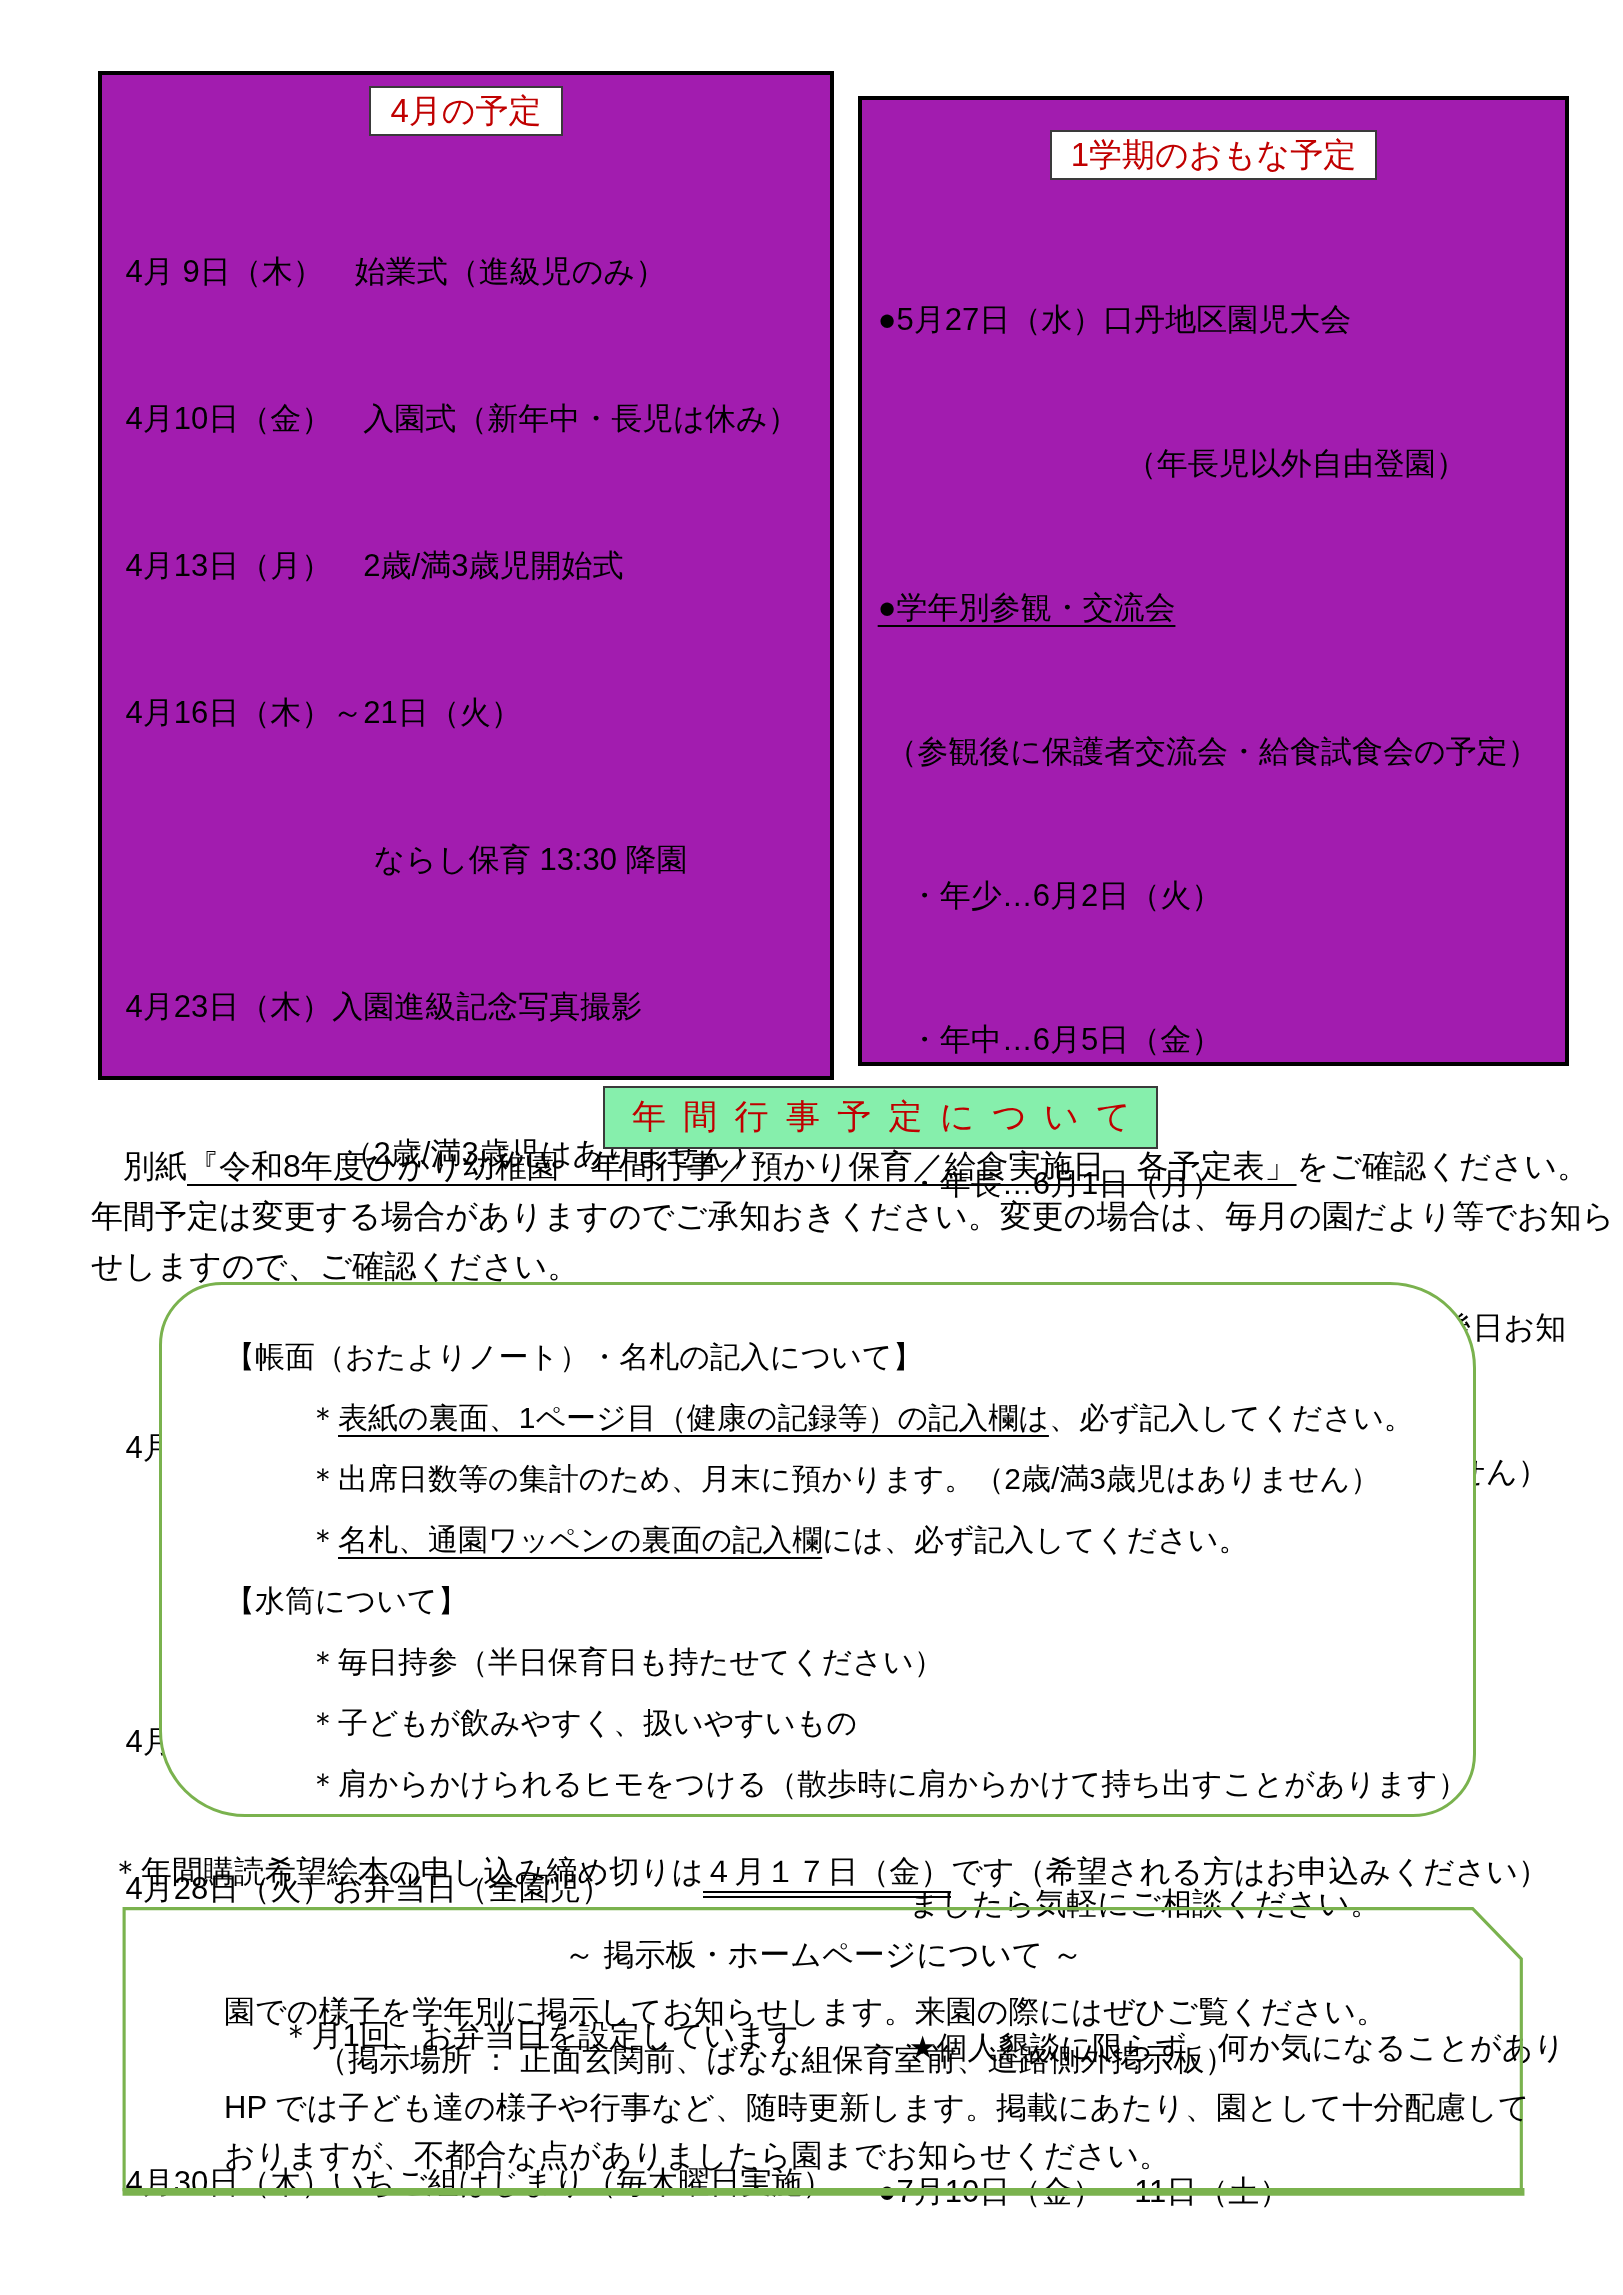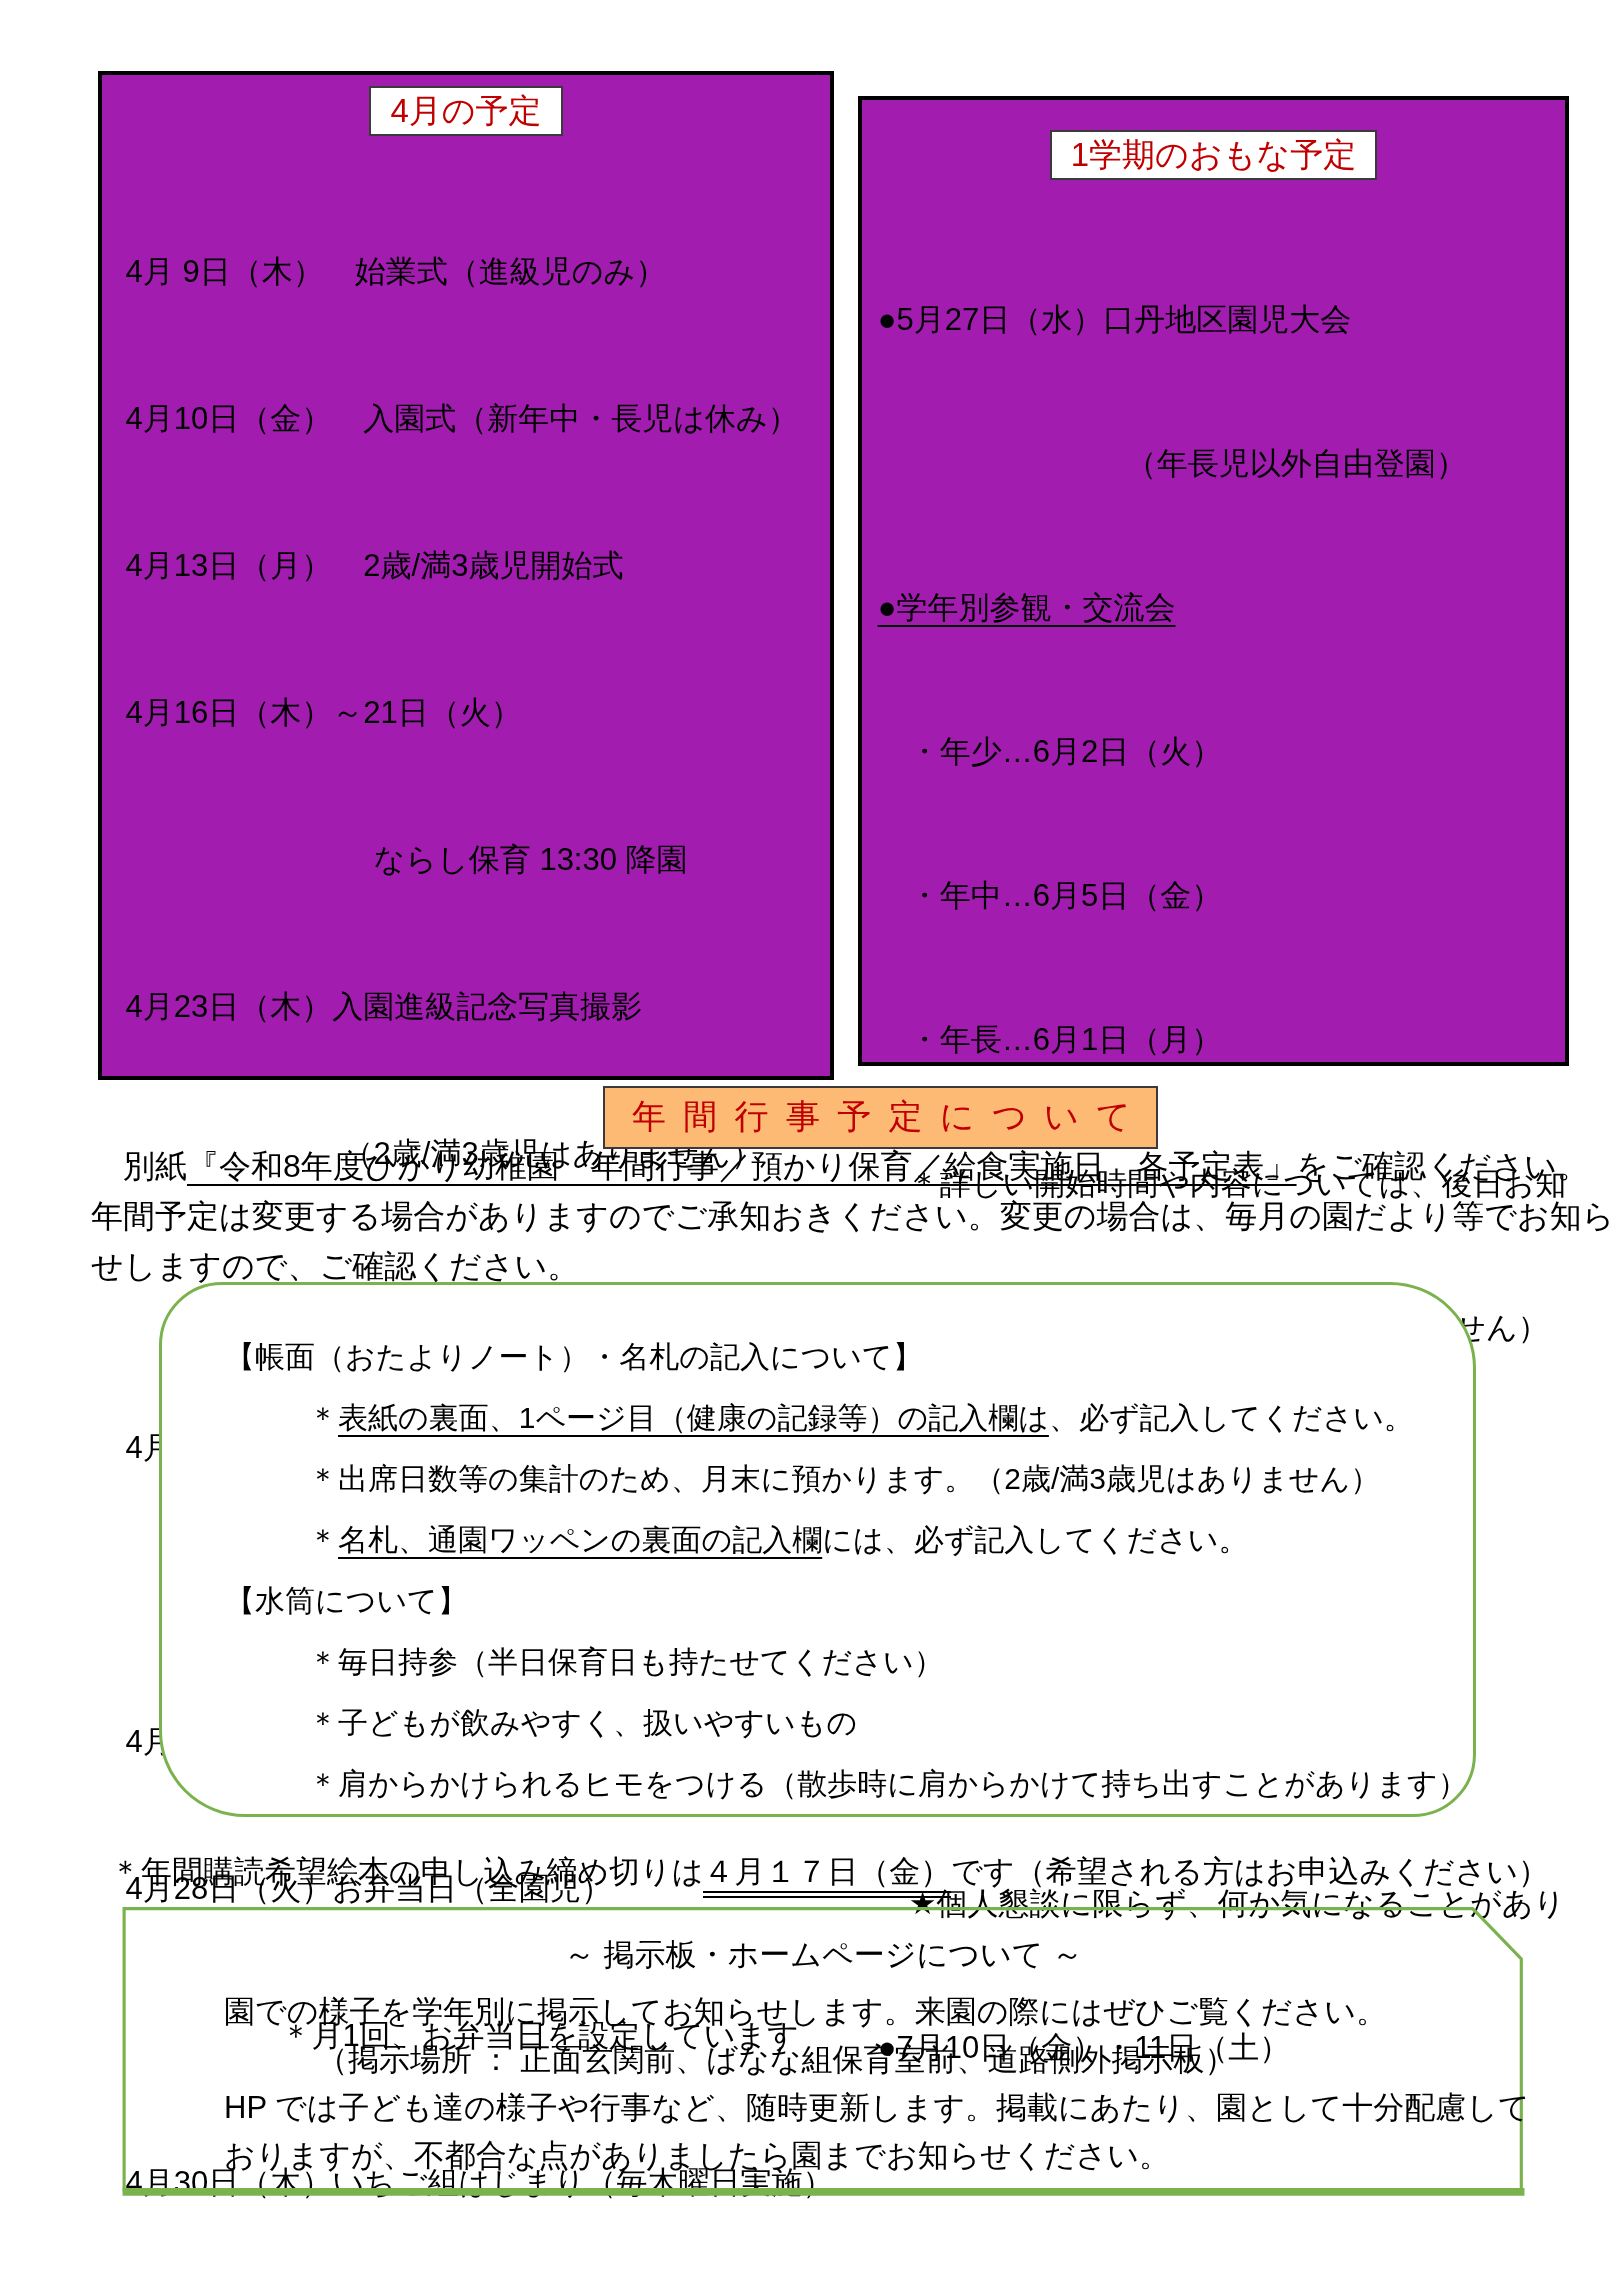--- a/index.html
+++ b/index.html
@@ -18,21 +18,21 @@
   }
   .lines{white-space:pre;}
   .line{white-space:pre;}
   .april .lines{margin-top:12.6px;padding-left:23.6px;font-size:31px;line-height:49px;}
   .term  .lines{margin-top:20.4px;padding-left:15.7px;font-size:31px;line-height:48px;}
   .ul{text-decoration:underline;text-decoration-thickness:2.4px;text-underline-offset:7px;}
   .useg{text-decoration:underline;text-decoration-thickness:2.4px;text-underline-offset:7px;}
   
   .annual-title{
     border:2.4px solid #3a3a3a;color:#c00000;font-size:34px;
-    letter-spacing:17.3px;padding:6.3px 7.9px 6.3px 27px;text-align:center;background:#fdba74;
+    letter-spacing:17.3px;padding:6.3px 7.9px 6.3px 27px;text-align:center;background:#86efac;
   }
   .annual-para{font-size:32px;line-height:50px;}
   .annual-para .line{white-space:pre;}
   
   .notes-box{
     border:3.1px solid #7ab24e;border-radius:63px 86px 63px 86px;background:#fff;
   }
   .notes-content{padding:41px 23.6px 0 63px;font-size:30px;line-height:61px;}
   .nb-item{padding-left:83px;white-space:pre;}
   .nb-head{white-space:pre;}
@@ -77,20 +77,21 @@
   </div>
 
   <div class="abs sched-box term" style="left:858px;top:96px;width:711px;height:970px;">
     <div class="box-title-wrap" style="margin-top:30px;">
       <span class="red-title">1学期のおもな予定</span>
     </div>
     <div class="lines">
       <div class="line">●5月27日（水）口丹地区園児大会</div>
       <div class="line">　　　　　　　　（年長児以外自由登園）</div>
       <div class="line ul">●学年別参観・交流会</div>
+      <div class="line"> （参観後に保護者交流会・給食試食会の予定）</div>
       <div class="line">　・年少…6月2日（火）</div>
       <div class="line">　・年中…6月5日（金）</div>
       <div class="line">　・年長…6月1日（月）</div>
       <div class="line">　＊詳しい開始時間や内容については、後日お知</div>
       <div class="line">　　らせします。（2歳/満3歳児はありません）</div>
       <div class="line ul">●個人懇談</div>
       <div class="line">　6月11日（木）～19日（金）</div>
       <div class="line">　ましたら気軽にご相談ください。</div>
       <div class="line">　★個人懇談に限らず、何か気になることがあり</div>
       <div class="line">●7月10日（金）・11日（土）</div>

